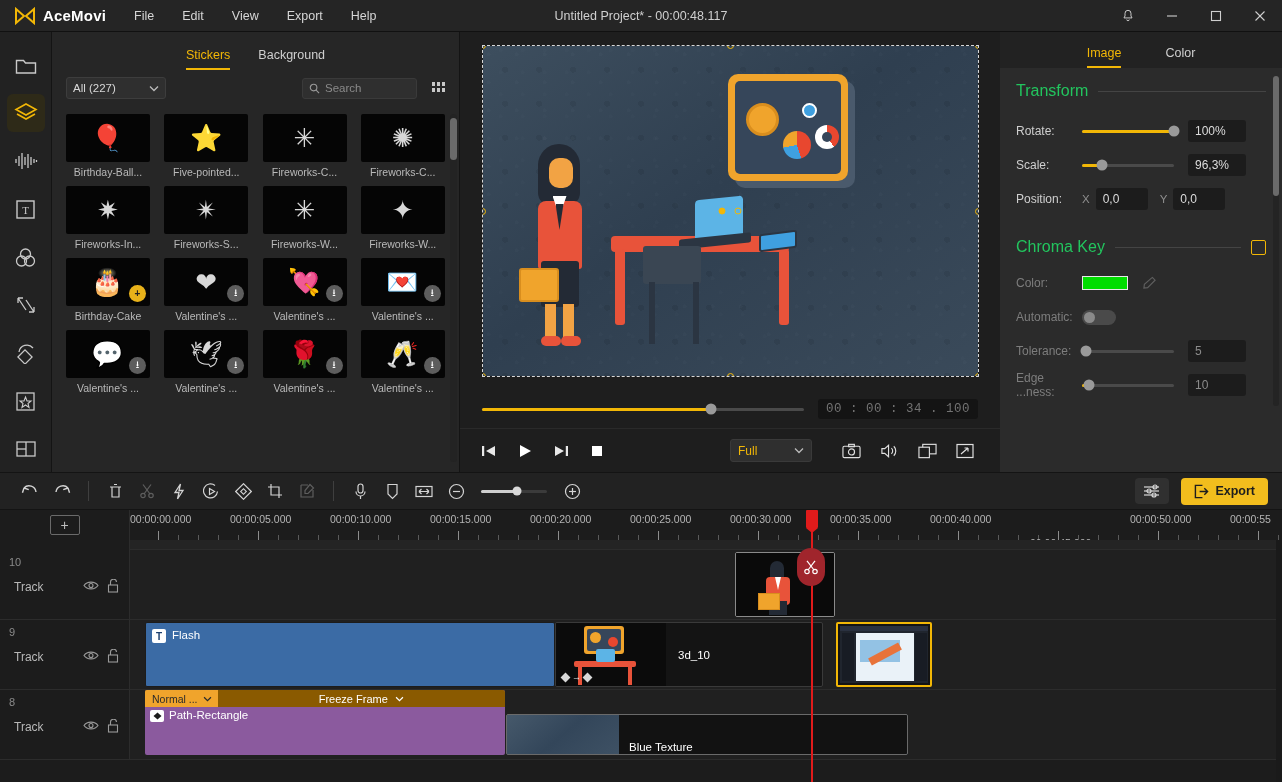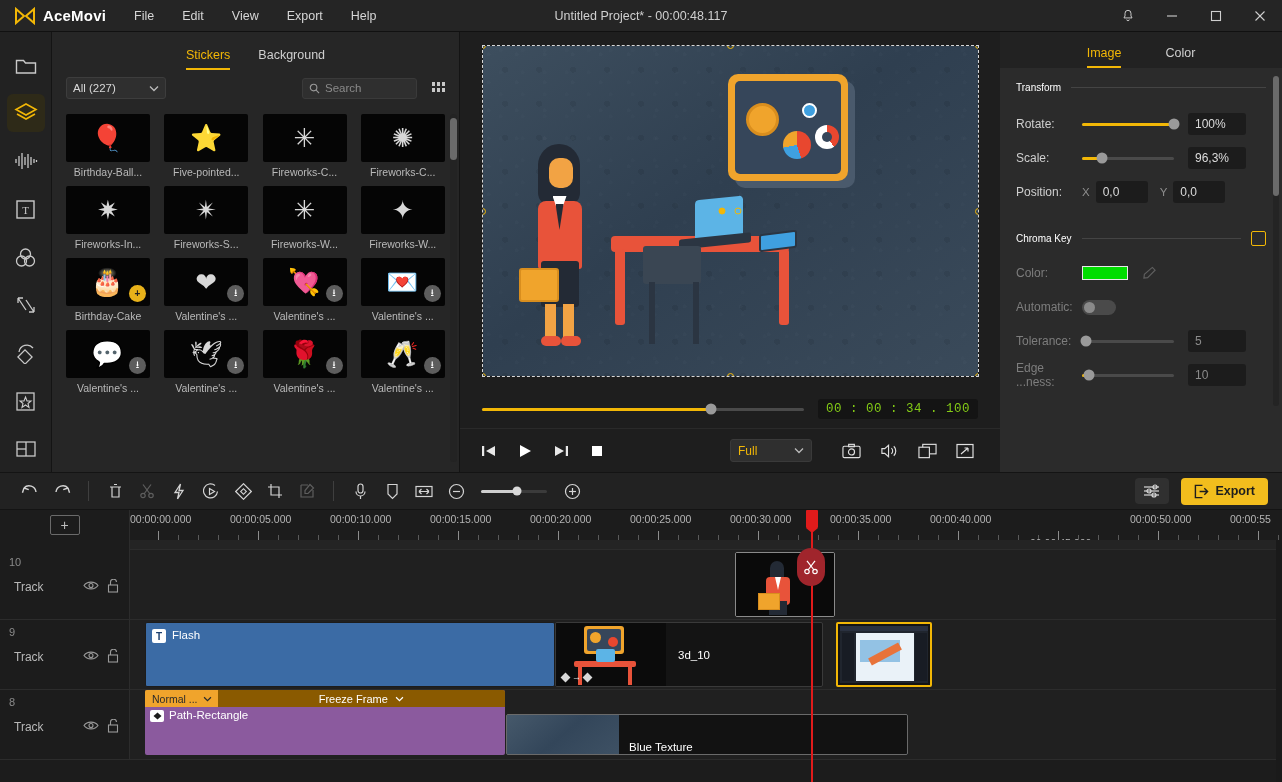--- a/index.html
+++ b/index.html
@@ -141,38 +141,38 @@
   .person-shoe { width: 20px; height: 10px; background:#e8533a; border-radius: 5px; top: 290px; }
   .case { left: 36px; top: 222px; width: 40px; height: 34px; background:#f0a42c; border-radius: 3px; border:2px solid #d98e1e; }
   .collar { left: 70px; top: 150px; width: 14px; height: 20px; background:#fff; clip-path: polygon(0 0,100% 0,50% 100%); }
   .tie { left: 73px; top: 158px; width: 8px; height: 26px; background:#232a35; clip-path: polygon(0 0,100% 0,50% 100%); }
 
   
   .prog-row { height: 38px; display: flex; align-items: center; padding: 0 22px; gap: 14px; }
   .prog-track { flex: 1; height: 3px; background: #4a4a4a; border-radius: 2px; position: relative; }
   .prog-fill { position: absolute; left: 0; top: 0; height: 3px; background: #f2b706; border-radius: 2px; width: 71%; }
   .prog-knob { position: absolute; left: 71%; top: 50%; transform: translate(-50%,-50%); width: 11px; height: 11px; border-radius: 50%; background: #9a9a9a; }
-  .time-box { background:#141414; border-radius:3px; padding: 3px 8px; font-size: 12.5px; color:#84cc16;
+  .time-box { background:#141414; border-radius:3px; padding: 3px 8px; font-size: 12.5px; color:#737373;
               font-family:"Liberation Mono", monospace; letter-spacing: .5px; }
   .ctl-row { height: 44px; display: flex; align-items: center; padding: 0 18px; gap: 14px; border-top:1px solid #2a2a2a; }
   .pbtn { color:#e8e8e8; display:flex; align-items:center; justify-content:center; width:22px; height:22px; }
   .quality-sel {
     margin-left: auto; width: 82px; height: 23px; background: #2f2f2f; border:1px solid #3a3a3a; border-radius:3px;
     display:flex; align-items:center; justify-content: space-between; padding: 0 7px; font-size: 12px; color:#f2b706;
   }
   .ctl-icons { display:flex; gap: 16px; margin-left: 14px; margin-right: 6px; }
 
   
   .props { width: 282px; flex: 0 0 282px; background: #2b2b2b; display: flex; flex-direction: column; }
   .prop-tabs { height: 36px; display: flex; align-items: flex-end; justify-content: center; gap: 44px; background: #222; }
   .prop-tab { font-size: 12.5px; color: #cfcfcf; padding-bottom: 6px; border-bottom: 2px solid transparent; }
   .prop-tab.active { color: #f2b706; border-bottom-color: #f2b706; }
   .prop-body { flex: 1; padding: 14px 16px 0 16px; position: relative; overflow: hidden; }
   .sect-head { display:flex; align-items:center; gap:10px; margin-bottom: 14px; }
-  .sect-head .t { font-size: 10px; color: #ffffff; white-space: nowrap; }
+  .sect-head .t { font-size: 16px; color: #22c55e; white-space: nowrap; }
   .sect-head .line { flex:1; height:1px; background:#444; }
   .chk { width:15px; height:15px; border:1.5px solid #f2b706; border-radius:2px; flex:0 0 15px; }
   .prow { display:flex; align-items:center; height: 34px; font-size: 12px; color:#d0d0d0; }
   .prow .lbl { width: 66px; flex: 0 0 66px; color:#cfcfcf; }
   .prow.dim .lbl { color: #7d7d7d; }
   .sl { width: 92px; height: 3px; background:#4a4a4a; border-radius:2px; position: relative; margin-right: 14px; }
   .sl .fill { position:absolute; left:0; top:0; height:3px; background:#f2b706; border-radius:2px; }
   .sl .knob { position:absolute; top:50%; transform:translate(-50%,-50%); width:11px; height:11px; border-radius:50%; background:#9a9a9a; }
   .valbox { width: 58px; height: 22px; background:#1c1c1c; border-radius:3px; display:flex; align-items:center;
             padding: 0 7px; font-size:12px; color:#dcdcdc; }

